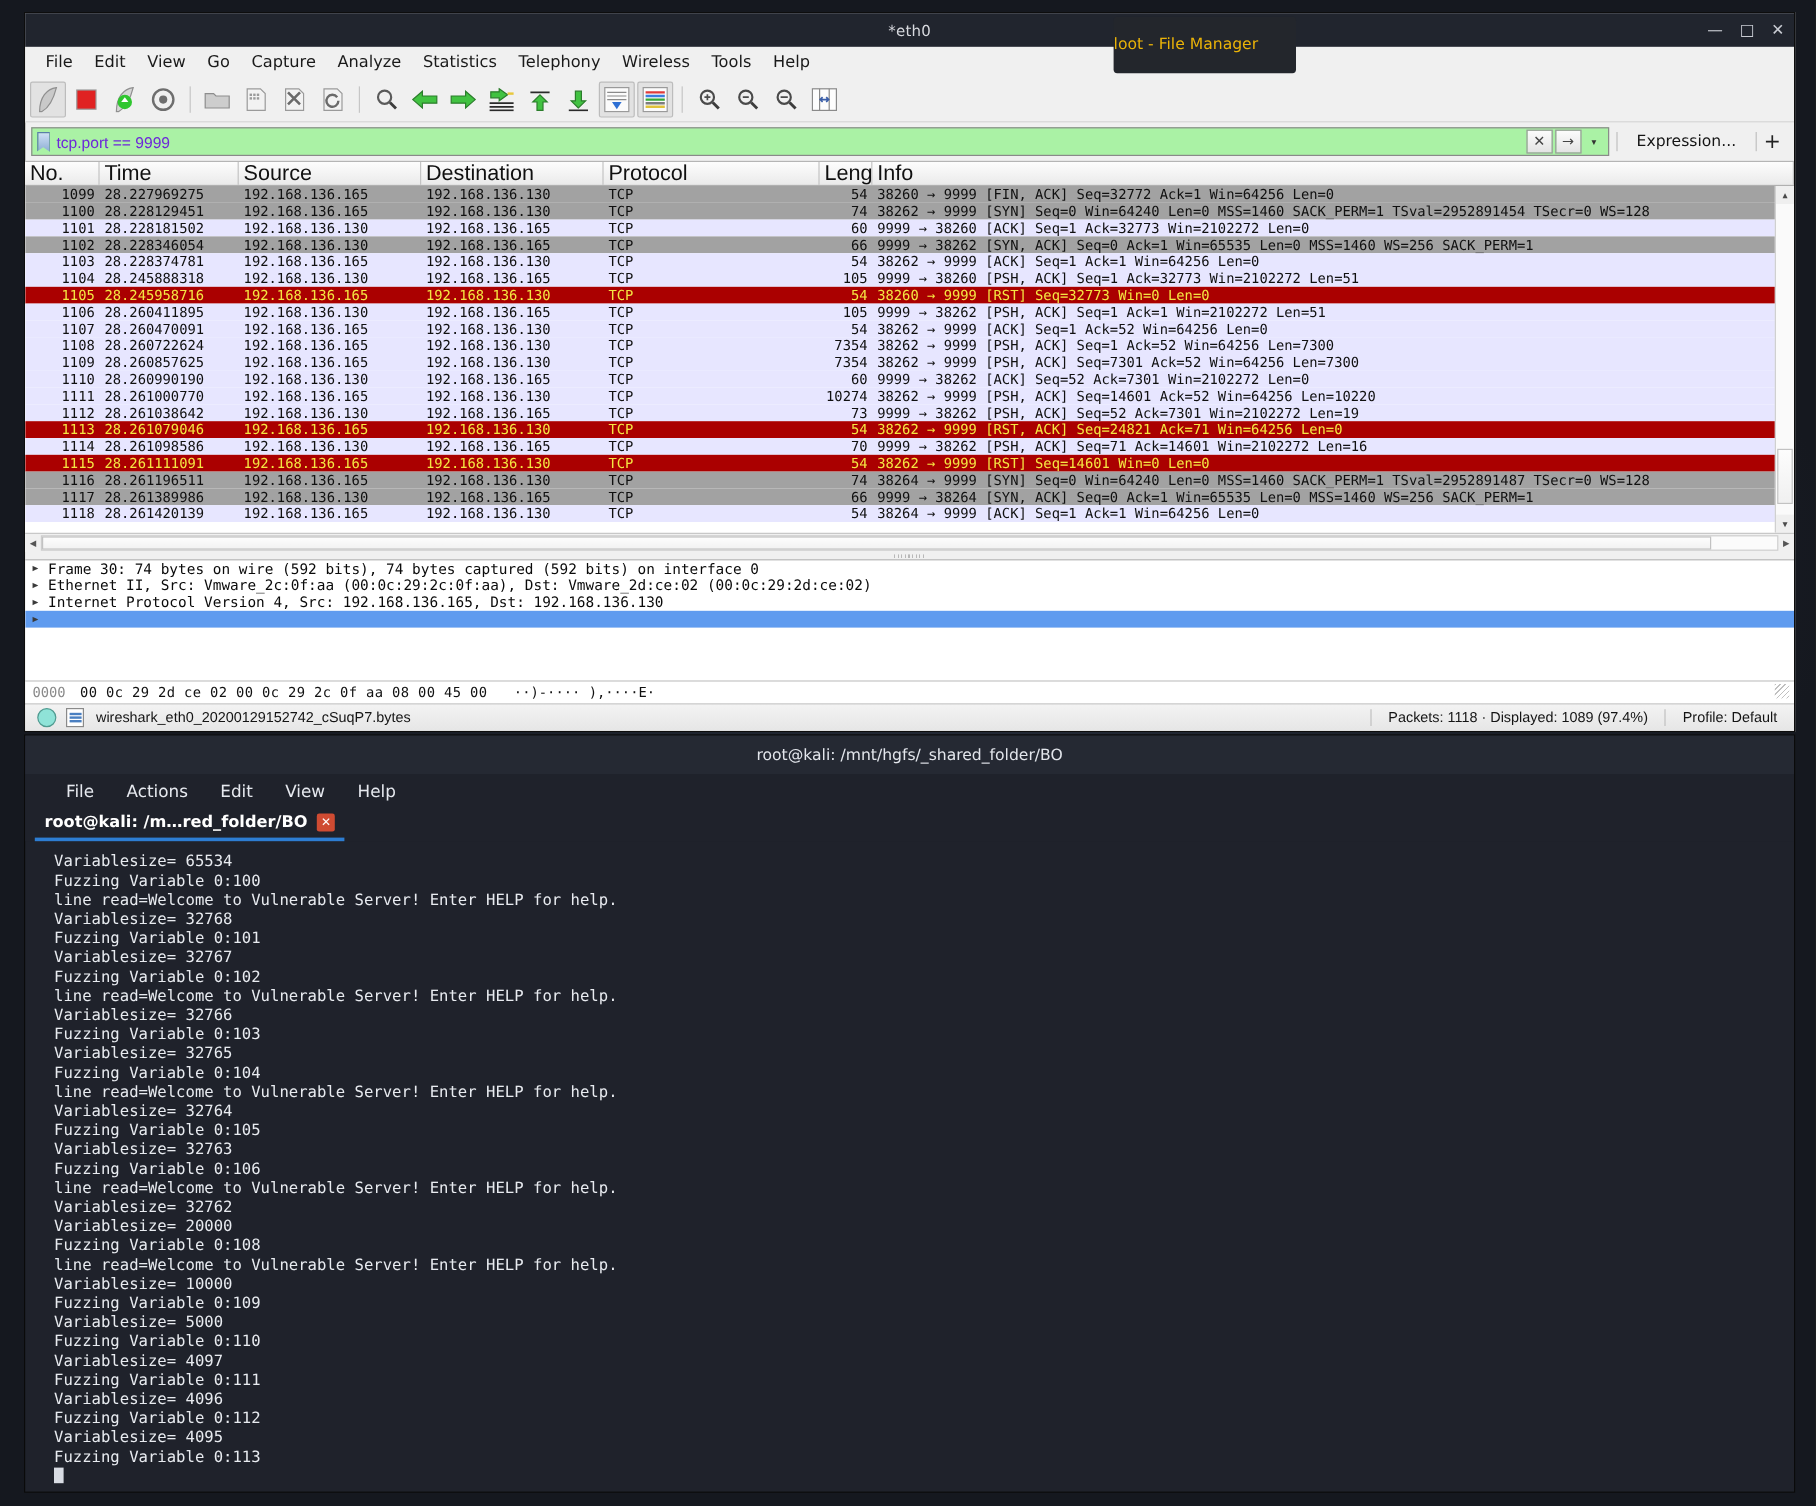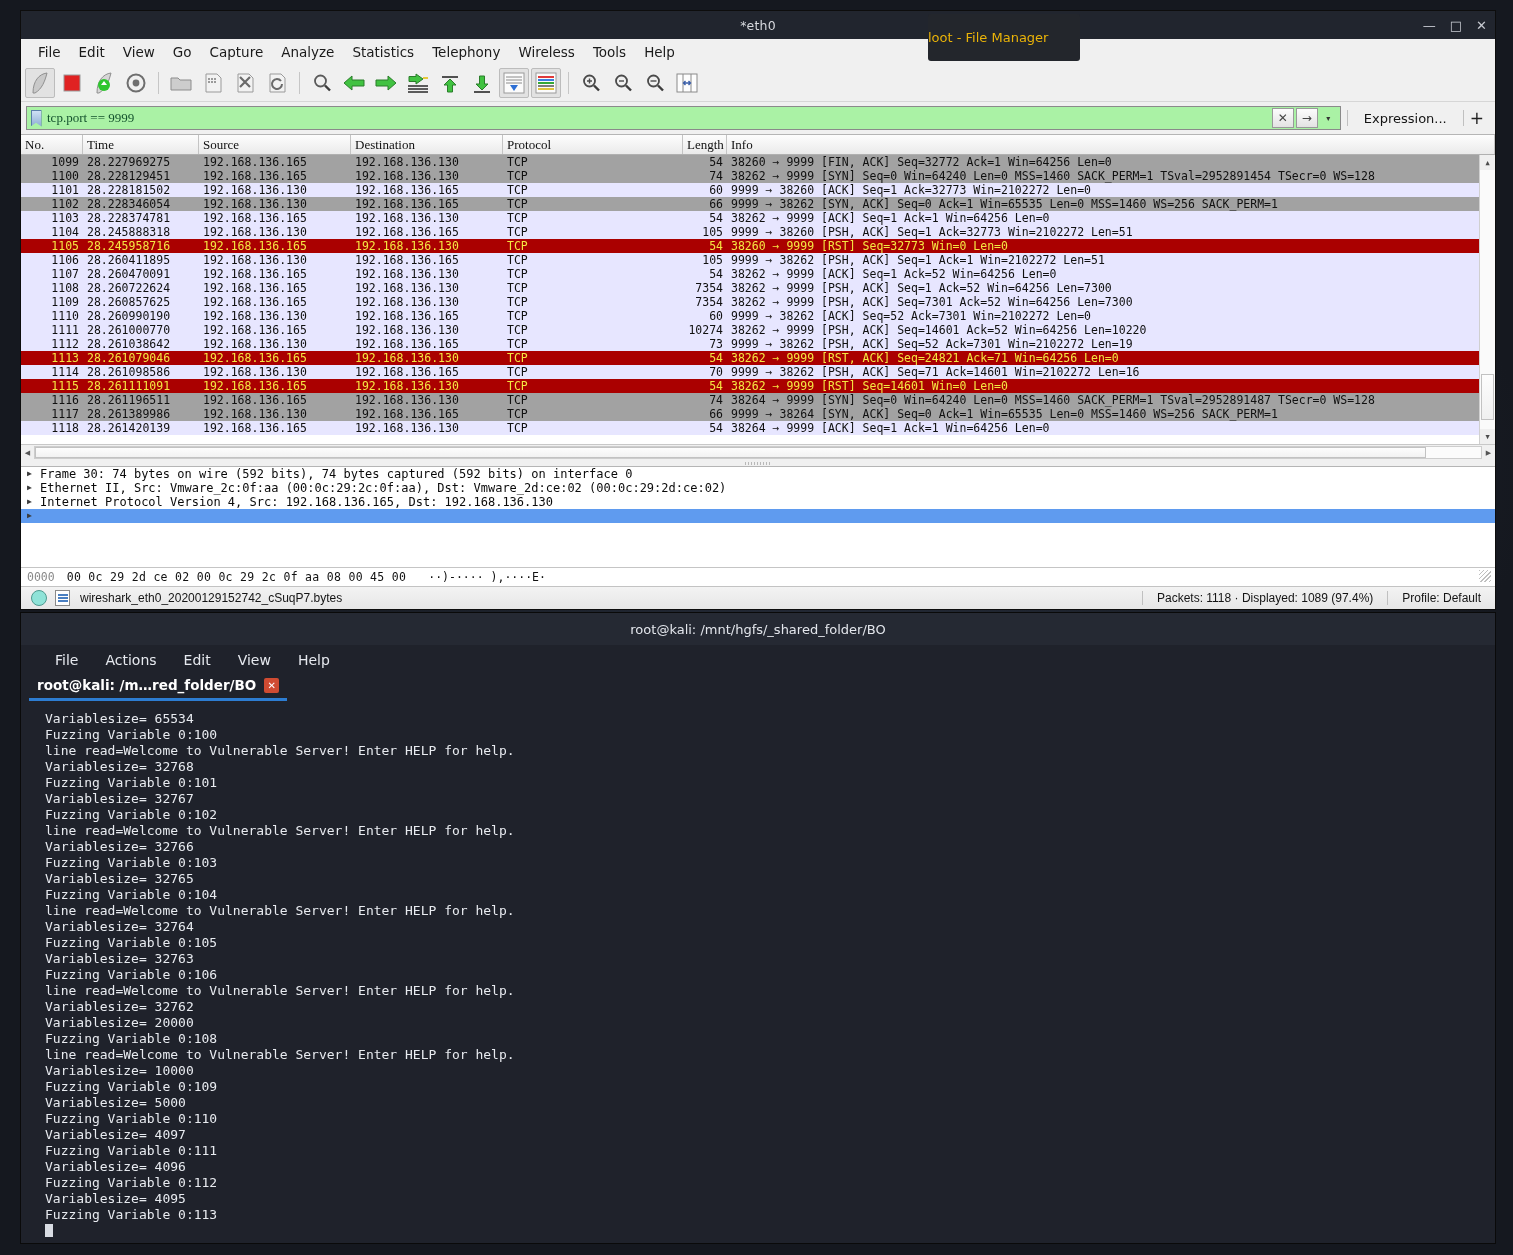--- a/index.html
+++ b/index.html
@@ -31,35 +31,35 @@
   .tb{width:30px;height:30px;display:flex;align-items:center;justify-content:center;border-radius:2px;}
   .tb.sel{background:#e2e2e2;border:1px solid #bcbcbc;box-sizing:border-box;}
   .tbsep{width:1px;height:22px;background:#c6c6c6;margin:0 5px;}
 
   .ws-filter{height:26px;margin:3px 5px 3px 5px;display:flex;align-items:center;flex:0 0 auto;}
   .filt-box{flex:1;height:24px;background:#aaf2a5;border:1px solid #8a8a8a;display:flex;align-items:center;
       box-sizing:border-box;}
   .bookmark{width:18px;height:22px;display:flex;align-items:center;justify-content:center;}
   .bm-ico{width:9px;height:15px;background:linear-gradient(#cfe0f5,#8eaed4);
       border:1px solid #5a7ea8;clip-path:polygon(0 0,100% 0,100% 100%,50% 78%,0 100%);}
-  .filt-text{flex:1;font-size:13px;color:#14532d;font-family:Liberation Serif, serif;padding-left:2px;}
+  .filt-text{flex:1;font-size:13px;color:#6d28d9;font-family:Liberation Sans, sans-serif;padding-left:2px;}
   .filt-btn{width:22px;height:20px;margin-right:2px;border:1px solid #9a9a9a;background:linear-gradient(#fcfcfc,#e3e3e3);
       display:flex;align-items:center;justify-content:center;font-size:12px;color:#444;box-sizing:border-box;}
   .filt-drop{width:17px;height:20px;margin-right:3px;display:flex;align-items:center;justify-content:center;
       font-size:8px;color:#333;}
   .expr{font-size:13px;color:#141414;padding:0 10px;white-space:nowrap;}
   .vsep{width:1px;height:16px;background:#c0c0c0;margin:0 6px;}
   .plus{font-size:17px;color:#222;padding-right:6px;}
 
   
   .plist-wrap{flex:0 0 auto;display:flex;flex-direction:column;background:#fff;
       border-top:1px solid #b5b5b5;}
   .phead{height:19px;display:flex;background:linear-gradient(#fdfdfd,#eaeaea);
-      border-bottom:1px solid #b0b0b0;font-size:13px;color:#101010;align-items:center;
-      font-family:Liberation Serif, serif;}
+      border-bottom:1px solid #b0b0b0;font-size:18px;color:#101010;align-items:center;
+      font-family:Liberation Sans, sans-serif;}
   .phead .c{border-right:1px solid #c4c4c4;height:19px;line-height:19px;padding-left:4px;box-sizing:border-box;
       overflow:hidden;white-space:nowrap;}
   .pbody{position:relative;height:289px;overflow:hidden;background:#fff;
       font-family:"DejaVu Sans Mono","Liberation Mono",monospace;font-size:11.5px;}
   .prow{display:flex;height:14px;line-height:14px;white-space:nowrap;}
   .prow .c{padding:0 4px;box-sizing:border-box;overflow:hidden;}
   .prow .num,.prow .len{text-align:right;}
   .r-gray{background:#a2a2a2;color:#101010;}
   .r-lav{background:#e7e6ff;color:#101010;}
   .r-red{background:#aa0000;color:#f5e642;}

